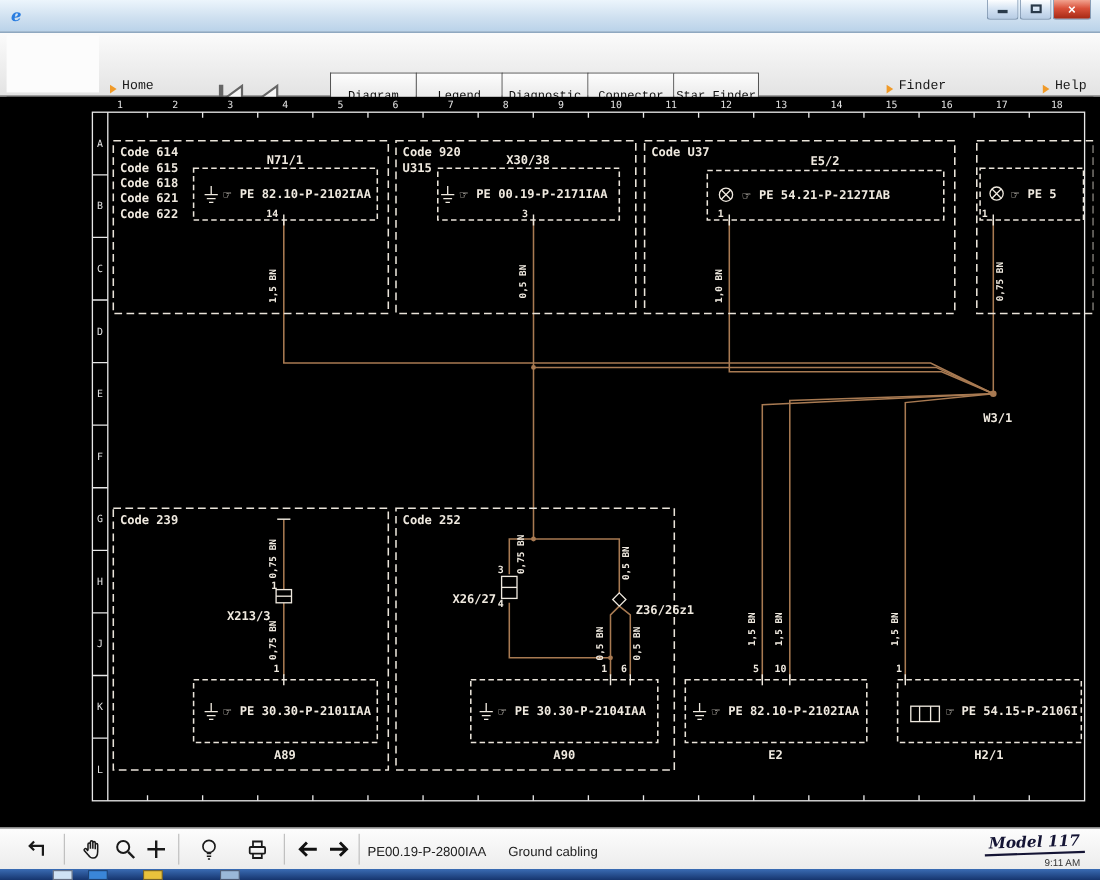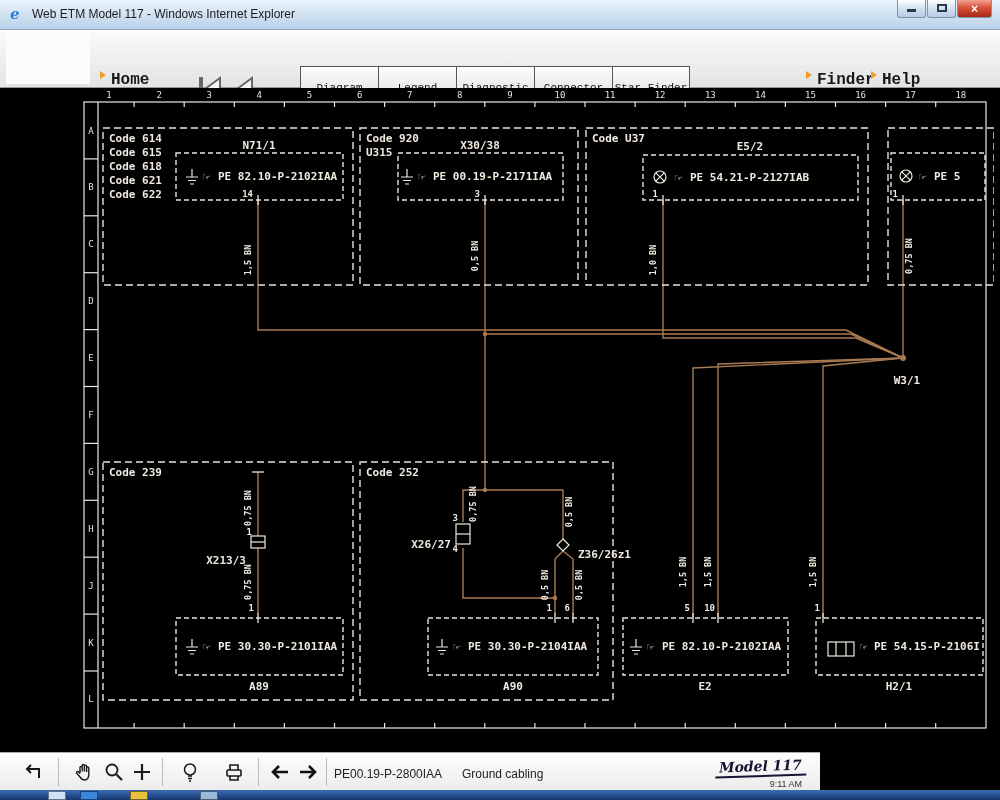--- a/index.html
+++ b/index.html
@@ -18,25 +18,25 @@
     justify-content:center;box-sizing:border-box;cursor:pointer;}
   .wbtn.close{width:35px;background:linear-gradient(#f2a38f,#d9513a 45%,#a52814);color:#fff;
     font-size:12px;font-weight:bold;align-items:center;}
   .glyph-min{width:9px;height:3px;background:#2a3a4a;margin-top:9px;}
   .glyph-max{width:10px;height:8px;border:2px solid #2a3a4a;box-sizing:border-box;margin-top:4px;}
 
   
   .toolbar{position:absolute;left:0;top:30px;width:1000px;height:58px;
     background:linear-gradient(#fbfbfb,#e3e3e3);border-bottom:1px solid #999;box-sizing:border-box;}
   .logo-area{position:absolute;left:6px;top:2px;width:84px;height:52px;background:#fcfcfc;}
-  .tlink{position:absolute;display:flex;align-items:flex-start;gap:5px;
-    font-family:"Liberation Mono",monospace;font-size:16px;font-weight:bold;color:#1a1a1a;cursor:pointer;}
+  .tlink{position:absolute;display:flex;align-items:flex-end;gap:5px;
+    font-family:"Liberation Mono",monospace;font-size:12px;font-weight:normal;color:#1a1a1a;cursor:pointer;}
   .arrow-bullet{width:0;height:0;border-left:6px solid #f09a28;border-top:4px solid transparent;border-bottom:4px solid transparent;}
   .pos-home{left:100px;top:41px;} .pos-back{left:100px;top:62px;}
-  .pos-sitemap{left:806px;top:41px;} .pos-help{left:871px;top:41px;} .pos-abbr{left:806px;top:62px;}
+  .pos-sitemap{left:806px;top:41px;} .pos-help{left:948px;top:41px;} .pos-abbr{left:806px;top:62px;}
   .navarrows{position:absolute;left:192px;top:43px;cursor:pointer;}
 
   .tabs{position:absolute;left:300px;top:36px;display:flex;height:52px;}
   .tab{width:78px;border:1px solid #555;border-right:none;display:flex;flex-direction:column;cursor:pointer;box-sizing:border-box;}
   .tab:last-child{border-right:1px solid #555;}
   .tab-label{flex:1;display:flex;align-items:center;justify-content:center;
     background:linear-gradient(#fdfdfd,#d8d8d8);font-family:"Liberation Mono",monospace;font-size:11px;color:#111;}
   .tab-underline{height:8px;}
 
   
@@ -48,42 +48,41 @@
   .ruler{fill:#e2e2e2;font-size:9px;}
   .frame{stroke:#e8e8e8;stroke-width:1.2;fill:none;}
   .dbox{stroke:#eae4da;stroke-width:1.4;fill:none;stroke-dasharray:7 4;}
   .ibox{stroke:#eae4da;stroke-width:1.4;fill:none;stroke-dasharray:5 3;}
   .wire{stroke:#a87a52;stroke-width:1.4;fill:none;}
   .dot{fill:#a87a52;}
   .pin{stroke:#efe9df;stroke-width:1.3;}
   .sym{stroke:#efe9df;stroke-width:1.2;fill:none;}
 
   
-  .bottombar{position:absolute;left:0;top:752px;width:820px;height:38px;
+  .bottombar{position:absolute;left:0;top:752px;width:1000px;height:38px;
     background:linear-gradient(#fdfdfd,#ececec);border-top:1px solid #aaa;box-sizing:border-box;}
   .bicon{position:absolute;top:7px;width:24px;height:24px;cursor:pointer;}
   .bsep{position:absolute;top:5px;width:1px;height:28px;background:#bbb;}
   .status-doc{position:absolute;left:334px;top:14px;font-size:12px;color:#222;}
   .status-desc{position:absolute;left:462px;top:14px;font-size:12px;color:#222;text-align:right;}
   .brand{position:absolute;right:14px;top:5px;font-family:"DejaVu Serif",serif;font-style:italic;font-weight:bold;
     font-size:14px;color:#141434;border-bottom:2px solid #141434;transform:rotate(-2deg);padding:0 4px 1px;}
   .clock{position:absolute;right:18px;top:26px;font-size:9px;color:#333;}
 
   
   .taskbar{position:absolute;left:0;top:790px;width:1000px;height:10px;background:linear-gradient(#3a6cb4,#16356e);}
   .tb-icon{position:absolute;top:1px;height:9px;width:18px;border:1px solid rgba(0,0,20,.5);box-sizing:border-box;}
 </style>
 </head>
 <body>
 
 <div class="window">
 
   <div class="titlebar">
     <span class="fav">e</span>
-    <span class="title-text">Web ETM Model 117 - Windows Internet Explorer</span>
     <div class="winbtns">
       <div class="wbtn">
           <span class="glyph-min"></span>
         </div>
       <div class="wbtn">
           <span class="glyph-max"></span>
         </div>
       <div class="wbtn close">
           <span>×</span>
         </div>

